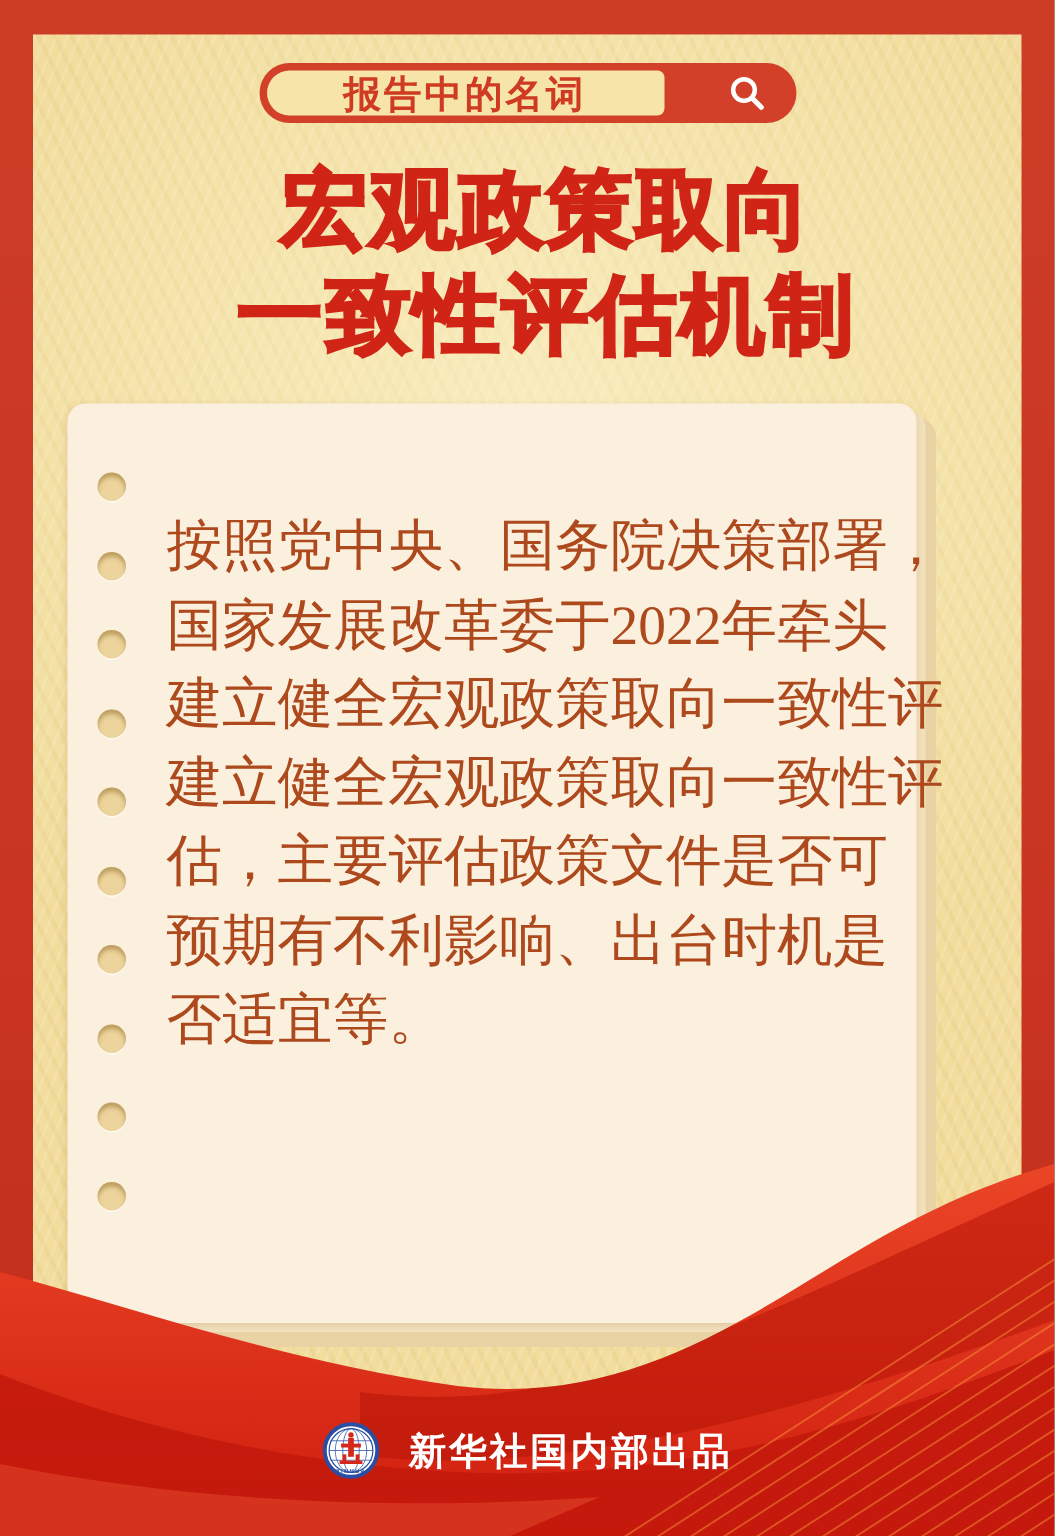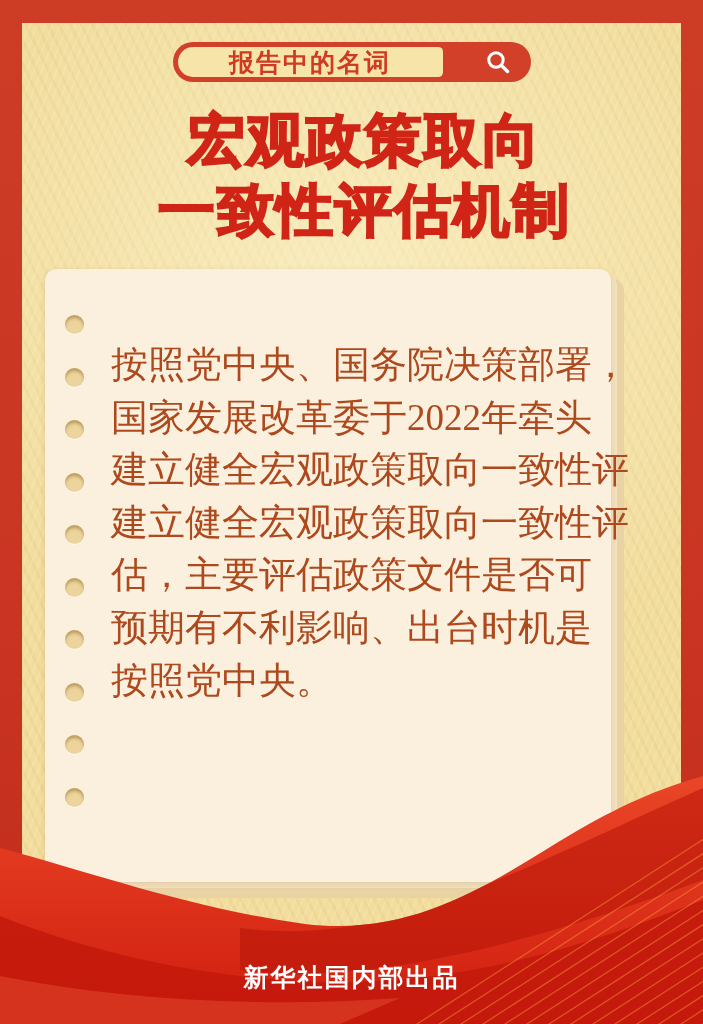--- a/index.html
+++ b/index.html
@@ -48,21 +48,21 @@
     position:absolute;left:66px;top:70px;width:500px;
     font-family:"Liberation Serif","DejaVu Serif",serif;
     font-size:37px;line-height:52.6px;color:#ad491d;
   }
   .note-line{white-space:nowrap;}
   
   .waves{position:absolute;left:0;top:0;width:703px;height:1024px;z-index:3;pointer-events:none;}
   
   .footer{
     position:absolute;left:0;right:0;top:946px;height:42px;z-index:4;
-    display:flex;align-items:center;justify-content:center;gap:20px;flex-direction:column;
+    display:flex;align-items:center;justify-content:center;gap:20px;
   }
   .credit{font-size:25px;font-weight:bold;color:#ffffff;letter-spacing:2px;}
 </style>
 </head>
 <body>
 
 <div class="poster">
 
   <div class="gold-panel"></div>
 
@@ -97,21 +97,21 @@
           <div class="hole" style="top: 466px;"></div>
           <div class="hole" style="top: 518.5px;"></div>
         </div>
       <div class="note-text">
           <div class="note-line">按照党中央、国务院决策部署，</div>
           <div class="note-line">国家发展改革委于2022年牵头</div>
           <div class="note-line">建立健全宏观政策取向一致性评</div>
           <div class="note-line">建立健全宏观政策取向一致性评</div>
           <div class="note-line">估，主要评估政策文件是否可</div>
           <div class="note-line">预期有不利影响、出台时机是</div>
-          <div class="note-line">按照党中央。</div>
+          <div class="note-line">否适宜等。</div>
         </div>
     </div>
   </div>
 
   <svg class="waves" viewBox="0 0 703 1024">
     <defs>
       <linearGradient id="wg" x1="0" y1="780" x2="0" y2="1024" gradientUnits="userSpaceOnUse">
         <stop offset="0" stop-color="#ea4527"></stop>
         <stop offset="1" stop-color="#cf1d0e"></stop>
       </linearGradient>

